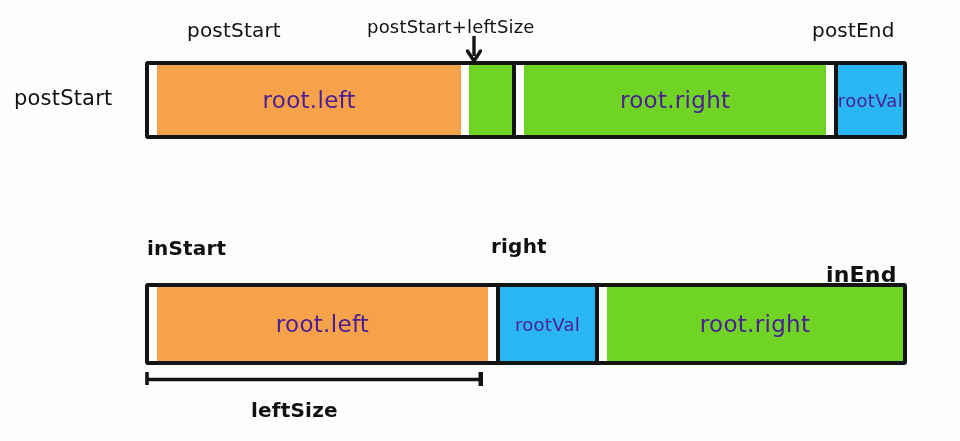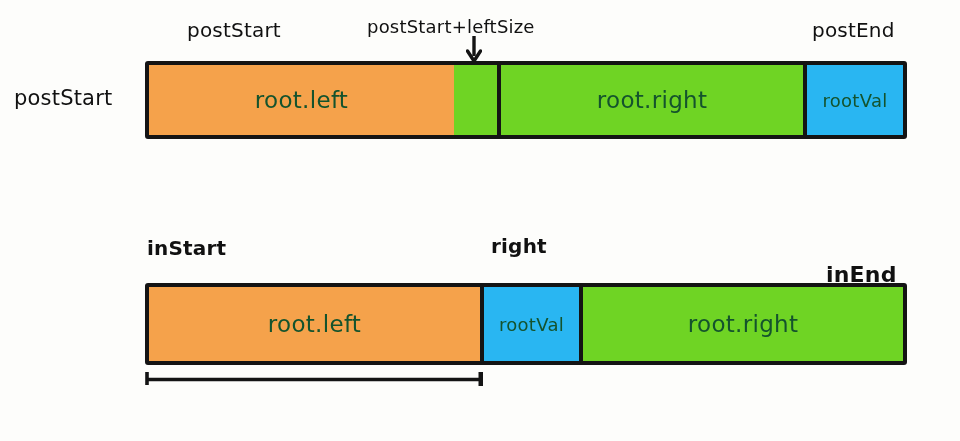--- a/index.html
+++ b/index.html
@@ -83,23 +83,24 @@
     height: 82px;
   }
 
   .seg {
     position: relative;
     display: flex;
     align-items: center;
     justify-content: center;
     box-sizing: border-box;
     font-size: 23px;
-    color: #14532d;
+    color: #4c1d95;
     white-space: nowrap;
     letter-spacing: 0.3px;
+    margin-left: 8px;
   }
   .seg.small-text { font-size: 18px; }
   .seg.divline { border-right: 4px solid #141414; }
 
   
   .arrow {
     position: absolute;
     left: 466px;
     top: 36px;
     width: 16px;
@@ -157,14 +158,15 @@
 
     <div class="seg" style="flex:1;background:#6fd424;">root.right</div>
   </div>
 
   <svg class="bracket" viewBox="0 0 338 18" preserveAspectRatio="none">
     <path d="M2 2 L2 15" stroke="#141414" stroke-width="3.6" fill="none"></path>
     <path d="M2 9.5 L336 9.5" stroke="#141414" stroke-width="3.6" fill="none"></path>
     <path d="M336 2 L336 16" stroke="#141414" stroke-width="5" fill="none"></path>
   </svg>
 
+  <div class="caption cap-leftsize">leftSize</div>
 
 </div>
 
 </body></html>

